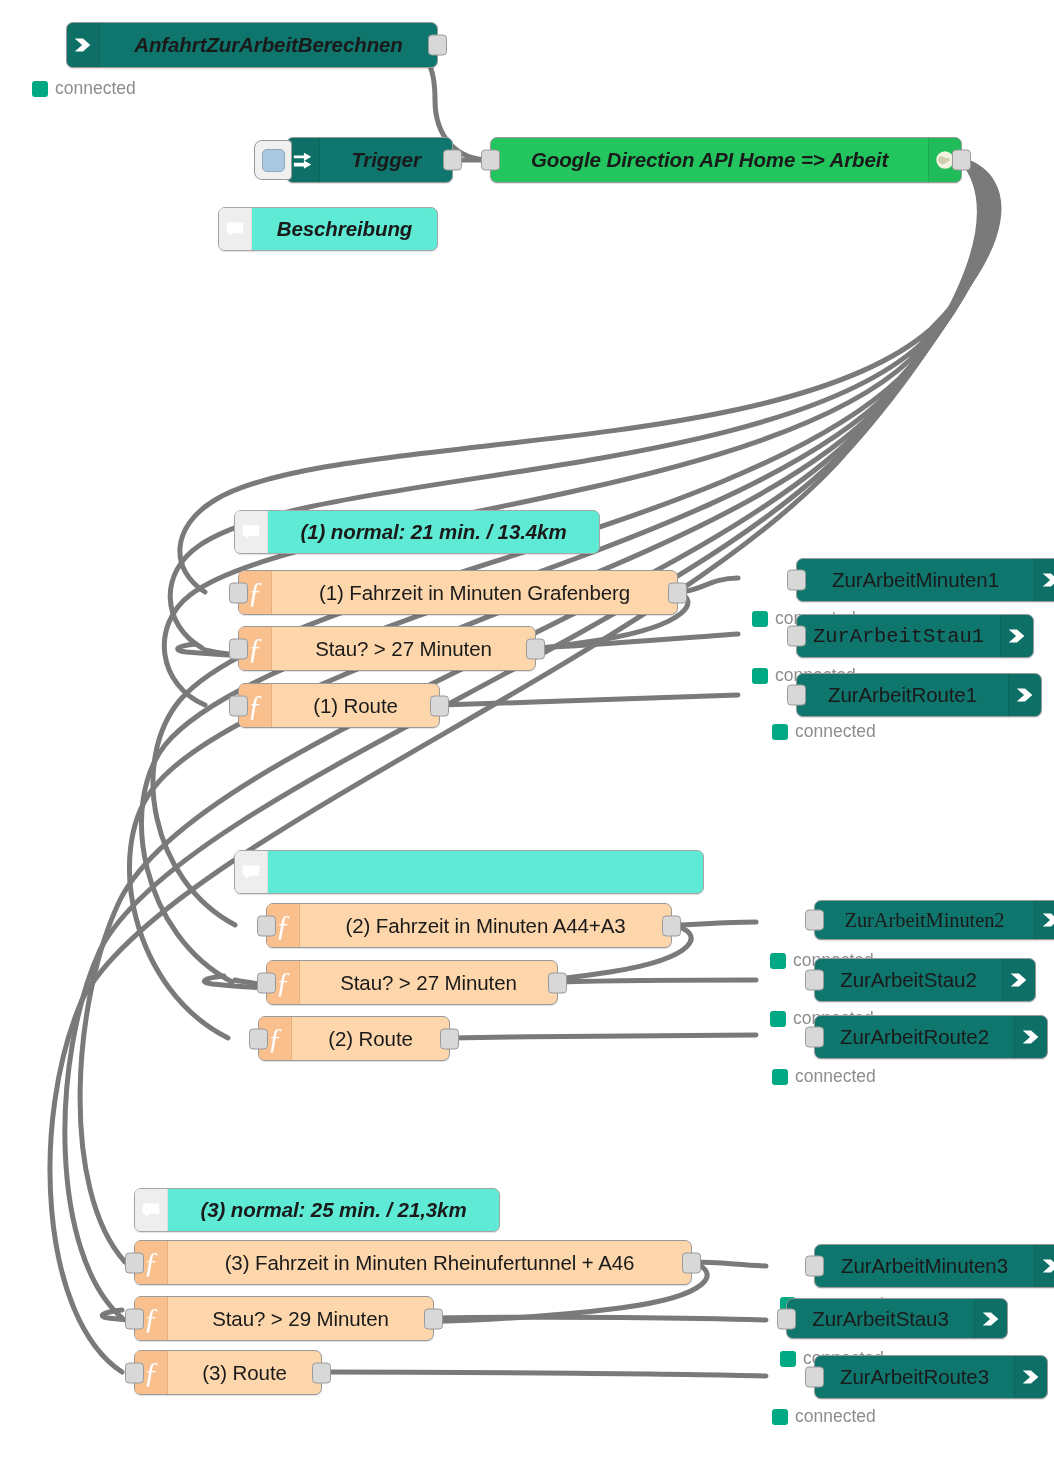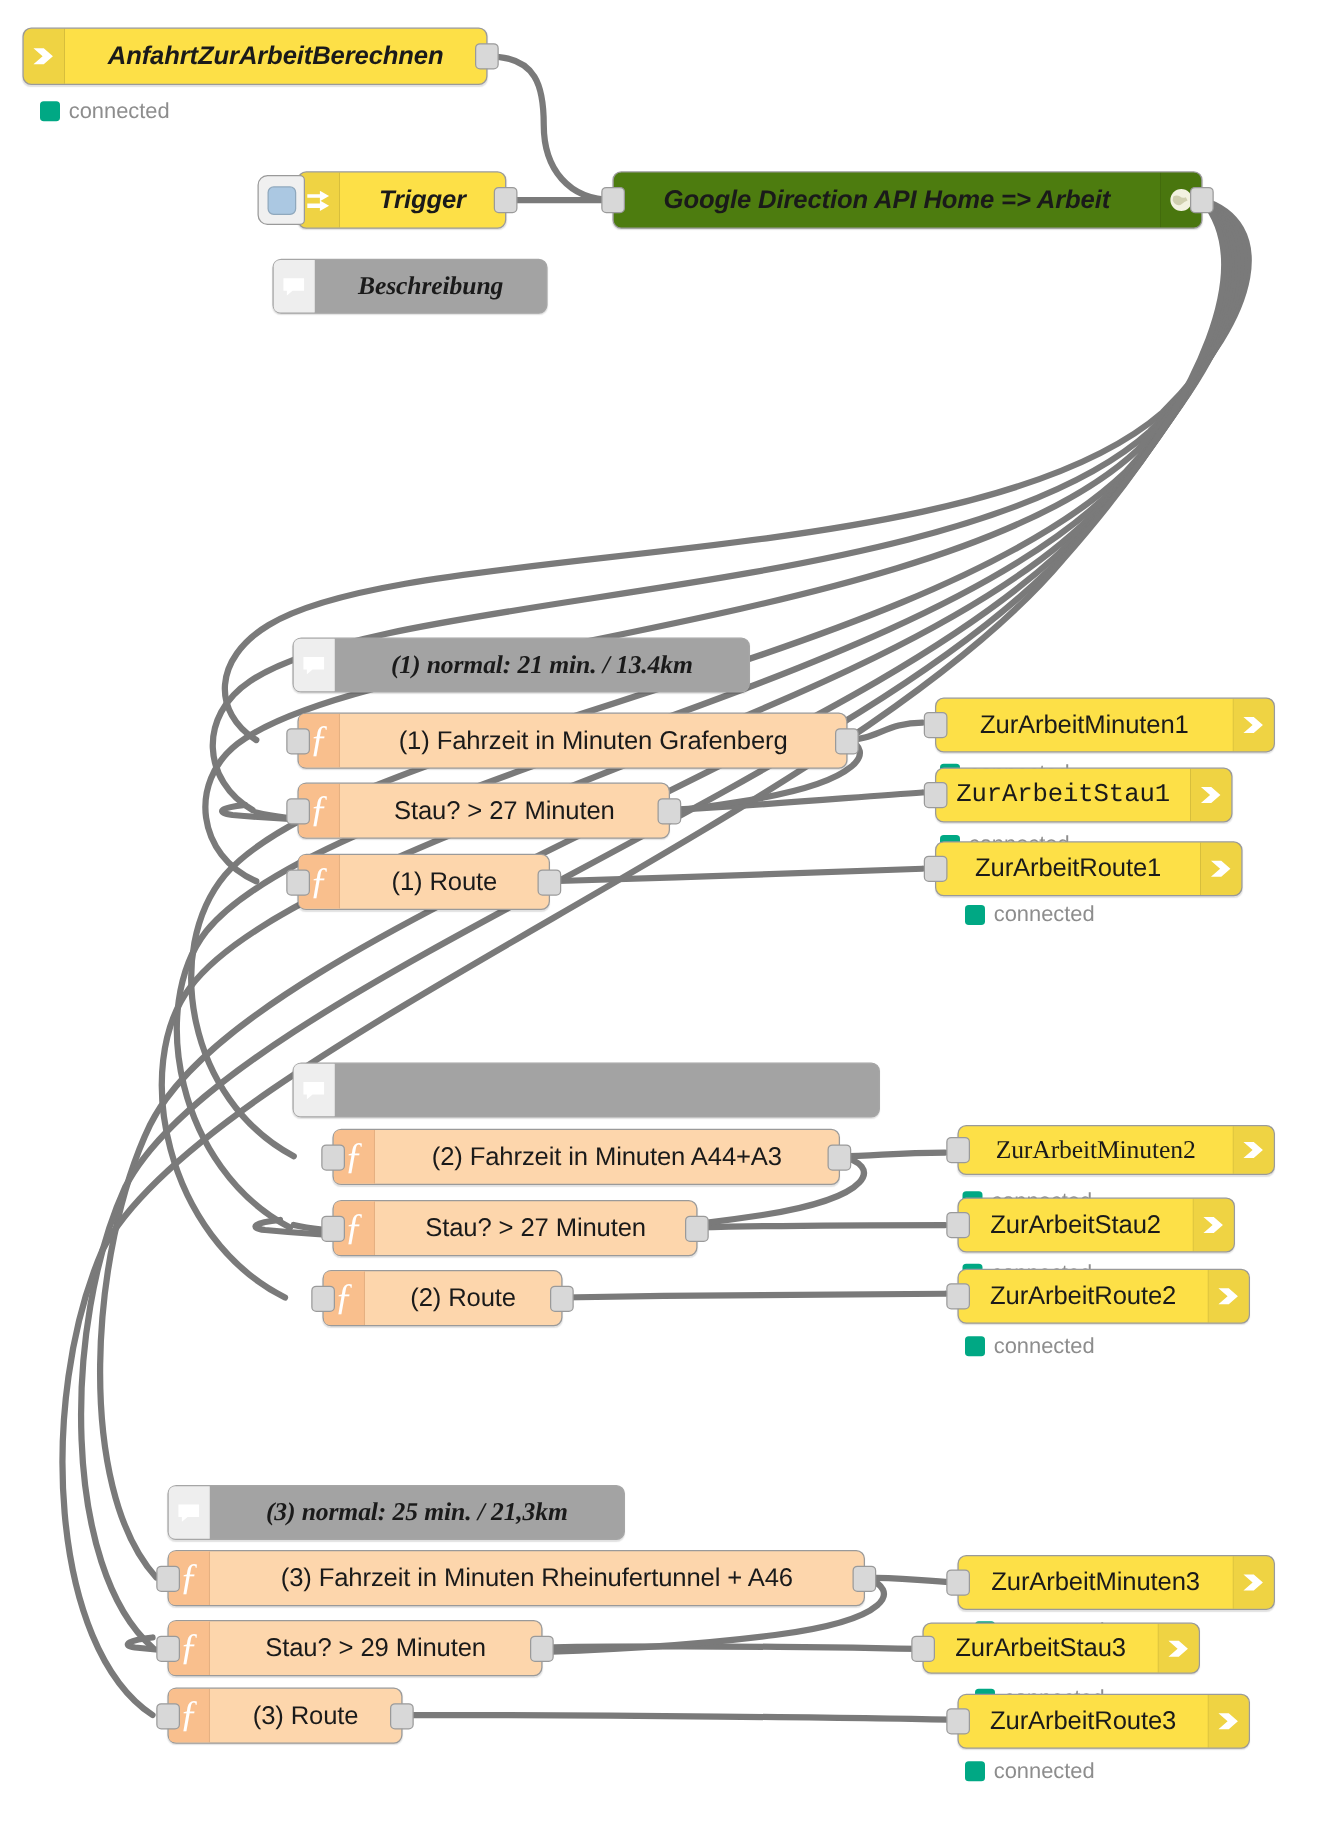--- a/index.html
+++ b/index.html
@@ -69,57 +69,57 @@
     white-space: nowrap;
     letter-spacing: -0.1px;
   }
   .node .label.italic {
     font-style: italic;
     font-weight: 600;
   }
 
   
   .node.blue {
-    background: #fde047;
+    background: #0f766e;
     border-color: #9a9a9a;
+    margin-left: 48px;
   }
   .node.blue .icon-box {
     background: rgba(0,0,0,0.055);
     border-right: 1px solid rgba(0,0,0,0.10);
   }
   .node.blue .icon-box.right {
     border-right: none;
     border-left: 1px solid rgba(0,0,0,0.10);
   }
 
   
   .node.yellow {
-    background: #4d7c0f;
+    background: #22c55e;
     border-color: #9a9a9a;
   }
   .node.yellow .icon-box.right {
     background: rgba(0,0,0,0.045);
     border-left: 1px solid rgba(0,0,0,0.10);
   }
 
   
   .node.orange {
     background: #fdd6ac;
     border-color: #9a9a9a;
   }
   .node.orange .icon-box {
     background: #f9bf8d;
     border-right: 1px solid rgba(0,0,0,0.08);
   }
 
   
   .node.comment {
-    background: #a3a3a3;
+    background: #5eead4;
     border-color: #a6a6a6;
-    font-family: Liberation Serif, serif;
   }
   .node.comment .icon-box {
     background: #eeeeee;
     border-right: 1px solid #dcdcdc;
   }
 
   
   .port {
     position: absolute;
     width: 17px;

